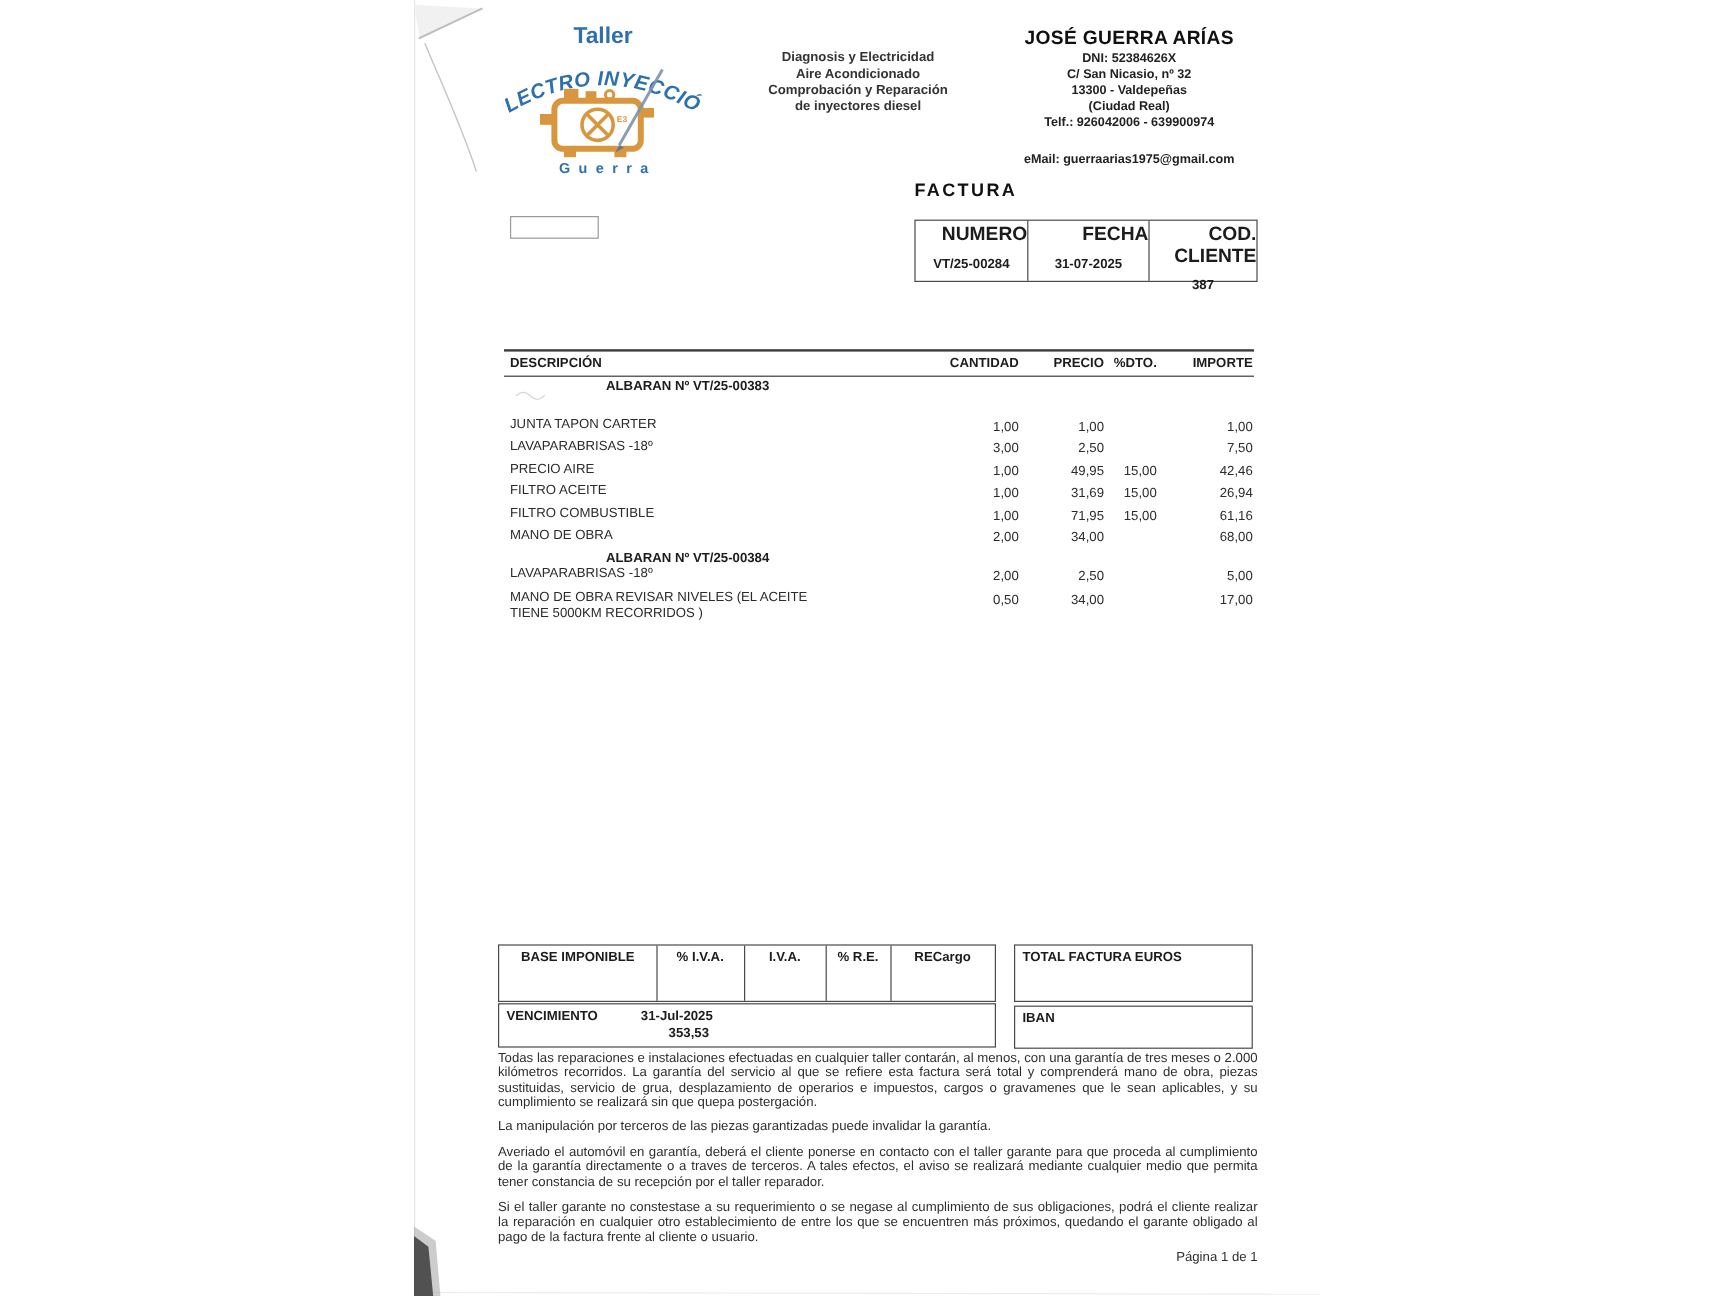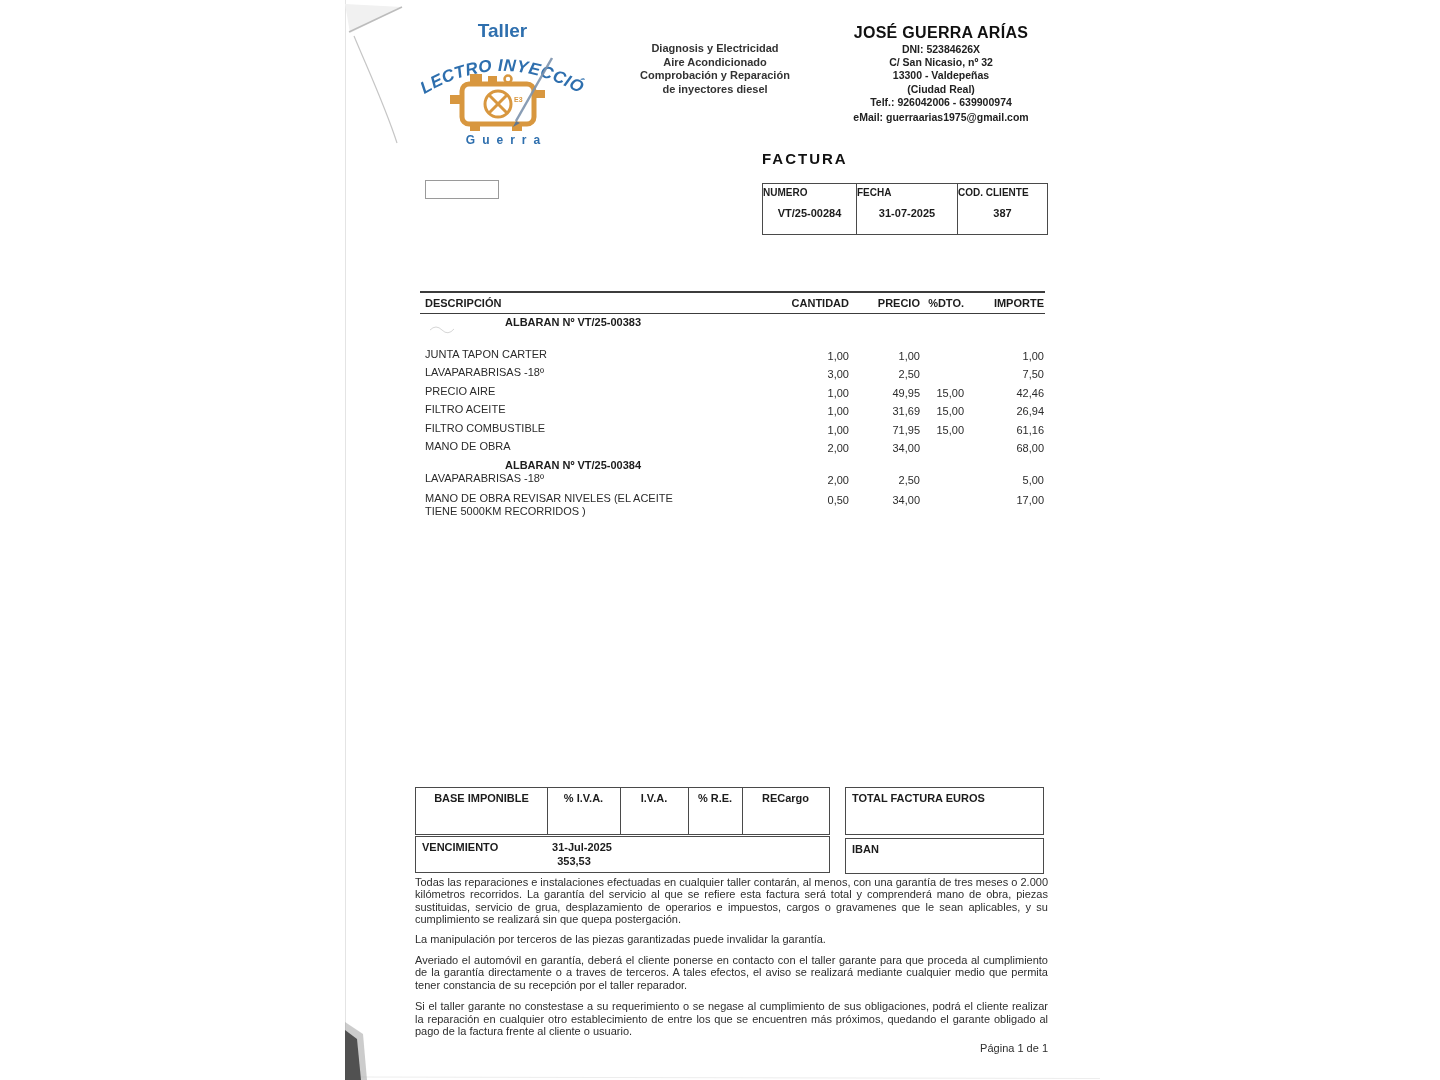--- a/index.html
+++ b/index.html
@@ -21,21 +21,21 @@
   .company .cname{font-size:16px;font-weight:bold;color:#111;letter-spacing:.3px;margin-bottom:1px}
   .company .cline{font-size:10.5px;font-weight:bold;line-height:13.2px;color:#222}
 
   .factura-title{left:762px;top:150px;font-size:15px;font-weight:bold;letter-spacing:2px;color:#111}
   .blank-box{left:425px;top:180px;width:72px;height:17px;border:1px solid #9a9a9a}
 
   
   .metaT{position:absolute;border:1px solid #4a4a4a;display:flex}
   .mcol{height:100%}
   .mcol + .mcol{border-left:1px solid #4a4a4a}
-  .mlab{font-size:10px;font-weight:bold;text-align:left;padding-top:3px;color:#1c1c1c}
+  .mlab{font-size:16px;font-weight:bold;text-align:right;padding-top:3px;color:#1c1c1c}
   .mval{font-size:11px;font-weight:bold;text-align:center;margin-top:9px;color:#1c1c1c}
   .pay1{font-size:11px;font-weight:bold;text-align:center;margin-top:5px;color:#1c1c1c}
   .pay2{font-size:10.5px;font-weight:bold;text-align:center;margin-top:3px;color:#1c1c1c}
 
   
   .items-head{left:420px;top:291px;width:625px;height:20px;border-top:2px solid #3c3c3c;border-bottom:1px solid #3c3c3c}
   .items-head span,.item-row span{position:absolute;font-size:11px;white-space:nowrap}
   .items-head span{font-weight:bold;top:4px;color:#1c1c1c}
   .item-row{position:absolute;left:420px;width:625px;height:16px;color:#2b2b2b}
   .col-desc{left:5px;top:0}
@@ -109,21 +109,21 @@
     <div>de inyectores diesel</div>
   </div>
 
   <div class="abs company">
     <div class="cname">JOSÉ GUERRA ARÍAS</div>
     <div class="cline">DNI: 52384626X</div>
     <div class="cline">C/ San Nicasio, nº 32</div>
     <div class="cline">13300 - Valdepeñas</div>
     <div class="cline">(Ciudad Real)</div>
     <div class="cline">Telf.: 926042006 - 639900974</div>
-    <div class="cline" style="margin-top:2px">eMail: guerraarias1975@gmail.com</div>
+    <div class="cline" style="margin-top:18px">eMail: guerraarias1975@gmail.com</div>
   </div>
 
   <div class="abs factura-title">FACTURA</div>
 
   <div class="abs blank-box"></div>
 
   <div class="metaT" style="left:762px;top:183px;width:284px;height:50px">
     <div class="mcol" style="width:93px">
       <div class="mlab">NUMERO</div>
       <div class="mval">VT/25-00284</div>
@@ -226,21 +226,21 @@
     <span class="tlab" style="left:272px;top:4px;width:54px;text-align:center">% R.E.</span>
     <span class="tlab" style="left:326px;top:4px;width:87px;text-align:center">RECargo</span>
     <div class="vline" style="left:131px"></div>
     <div class="vline" style="left:204px"></div>
     <div class="vline" style="left:272px"></div>
     <div class="vline" style="left:326px"></div>
   </div>
 
   <div class="tbox" style="left:415px;top:836px;width:413px;height:35px">
     <span class="tlab" style="left:6px;top:4px">VENCIMIENTO</span>
-    <span class="tlab" style="left:126px;top:4px;width:80px;text-align:center">31-Jul-2025</span>
+    <span class="tlab" style="left:108px;top:4px;width:80px;text-align:center">31-Jul-2025</span>
     <span class="tlab" style="left:118px;top:18px;width:80px;text-align:center">353,53</span>
   </div>
 
   <div class="tbox" style="left:845px;top:787px;width:197px;height:46px">
     <span class="tlab" style="left:6px;top:4px">TOTAL FACTURA EUROS</span>
   </div>
 
   <div class="tbox" style="left:845px;top:838px;width:197px;height:34px">
     <span class="tlab" style="left:6px;top:4px">IBAN</span>
   </div>

